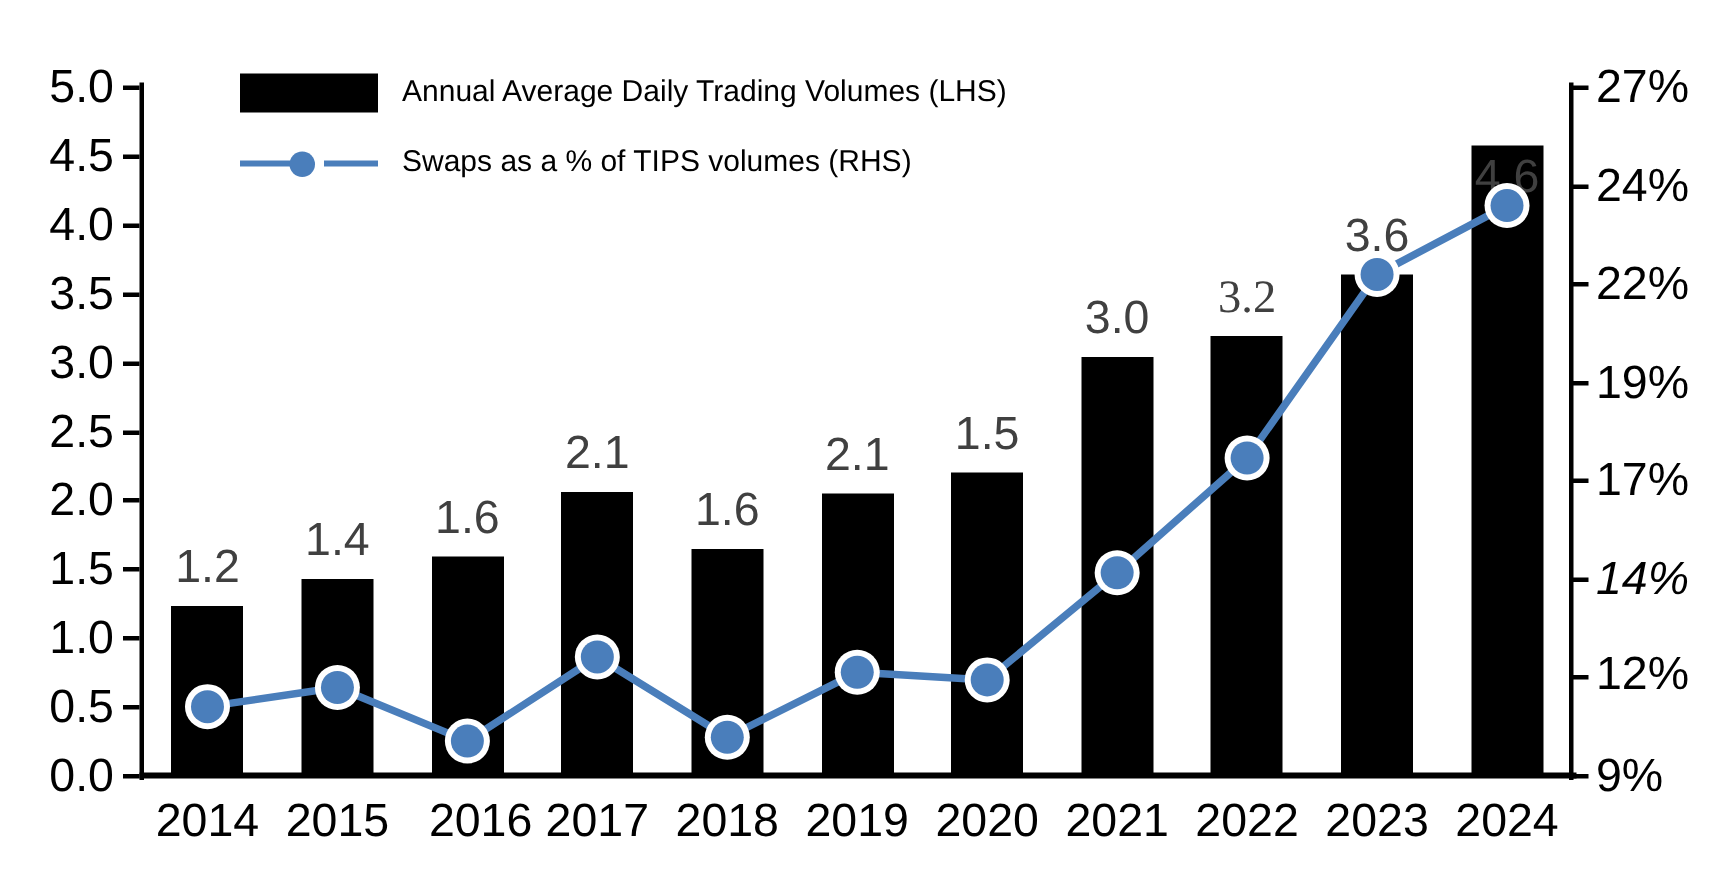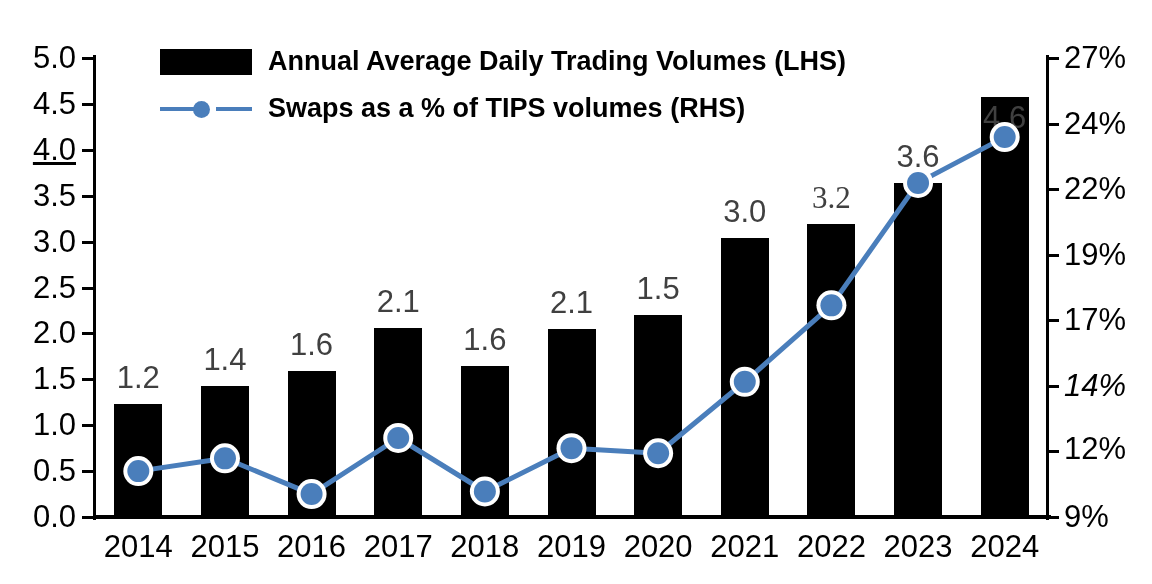--- a/index.html
+++ b/index.html
@@ -29,21 +29,21 @@
 
   
   #legend{position:absolute;left:160px;top:38px;}
   .legend-row{display:flex;align-items:center;height:47px;}
   .legend-swatch-bar{width:92px;height:26px;background:#000;margin-right:16px;}
   .legend-swatch-line{width:92px;height:26px;margin-right:16px;position:relative;}
   .legend-swatch-line .lseg{position:absolute;top:11px;height:4px;background:#4A7EBB;}
   .legend-swatch-line .lseg.a{left:0;width:36px;}
   .legend-swatch-line .lseg.b{left:56px;width:36px;}
   .legend-swatch-line .ldot{position:absolute;left:33px;top:5px;width:17px;height:17px;border-radius:50%;background:#4A7EBB;}
-  .legend-text{font-size:27px;color:#000;white-space:nowrap;font-weight:bold;}
+  .legend-text{font-size:20px;color:#000;white-space:nowrap;}
 </style>
 </head>
 <body>
 
 <div id="chart-root">
 
   <div class="axis-line" id="left-axis"></div>
   <div class="axis-line" id="right-axis"></div>
   <div class="axis-line" id="bottom-axis"></div>
 
@@ -73,21 +73,21 @@
 
   <div id="ylabels">
       <div class="ylabel" style="top: 501px;">0.0</div>
       <div class="ylabel" style="top: 455.1px;">0.5</div>
       <div class="ylabel" style="top: 409.2px;">1.0</div>
       <div class="ylabel" style="top: 363.3px;">1.5</div>
       <div class="ylabel" style="top: 317.4px;">2.0</div>
       <div class="ylabel" style="top: 271.5px;">2.5</div>
       <div class="ylabel" style="top: 225.6px;">3.0</div>
       <div class="ylabel" style="top: 179.7px;">3.5</div>
-      <div class="ylabel" style="top: 133.8px; text-decoration: underline;">4.0</div>
+      <div class="ylabel" style="top: 133.8px;">4.0</div>
       <div class="ylabel" style="top: 87.9px;">4.5</div>
       <div class="ylabel" style="top: 42px;">5.0</div>
     </div>
   <div id="y2labels">
       <div class="y2label" style="top: 501px;">9%</div>
       <div class="y2label" style="top: 433px;">12%</div>
       <div class="y2label" style="top: 369.857px; font-style: italic;">14%</div>
       <div class="y2label" style="top: 304.286px;">17%</div>
       <div class="y2label" style="top: 238.714px;">19%</div>
       <div class="y2label" style="top: 173.143px;">22%</div>
@@ -119,21 +119,21 @@
       <div class="dlabel" style="left: 614.818px; width: 86.6364px; top: 273.04px;">1.5</div>
       <div class="dlabel" style="left: 701.455px; width: 86.6364px; top: 195.928px;">3.0</div>
       <div class="dlabel" style="left: 788.091px; width: 86.6364px; top: 182.158px; font-family: Liberation Serif, serif;">3.2</div>
       <div class="dlabel" style="left: 874.727px; width: 86.6364px; top: 140.848px;">3.6</div>
       <div class="dlabel" style="left: 961.364px; width: 86.6364px; top: 55.474px; margin-top: 47px;">4.6</div>
     </div>
 
   <div id="xlabels">
       <div class="xlabel" style="left: 95px; width: 86.6364px;">2014</div>
       <div class="xlabel" style="left: 181.636px; width: 86.6364px;">2015</div>
-      <div class="xlabel" style="left: 268.273px; width: 86.6364px;">2016</div>
+      <div class="xlabel" style="left: 268.273px; width: 86.6364px; text-align: right;">2016</div>
       <div class="xlabel" style="left: 354.909px; width: 86.6364px;">2017</div>
       <div class="xlabel" style="left: 441.545px; width: 86.6364px;">2018</div>
       <div class="xlabel" style="left: 528.182px; width: 86.6364px;">2019</div>
       <div class="xlabel" style="left: 614.818px; width: 86.6364px;">2020</div>
       <div class="xlabel" style="left: 701.455px; width: 86.6364px;">2021</div>
       <div class="xlabel" style="left: 788.091px; width: 86.6364px;">2022</div>
       <div class="xlabel" style="left: 874.727px; width: 86.6364px;">2023</div>
       <div class="xlabel" style="left: 961.364px; width: 86.6364px;">2024</div>
     </div>
 

